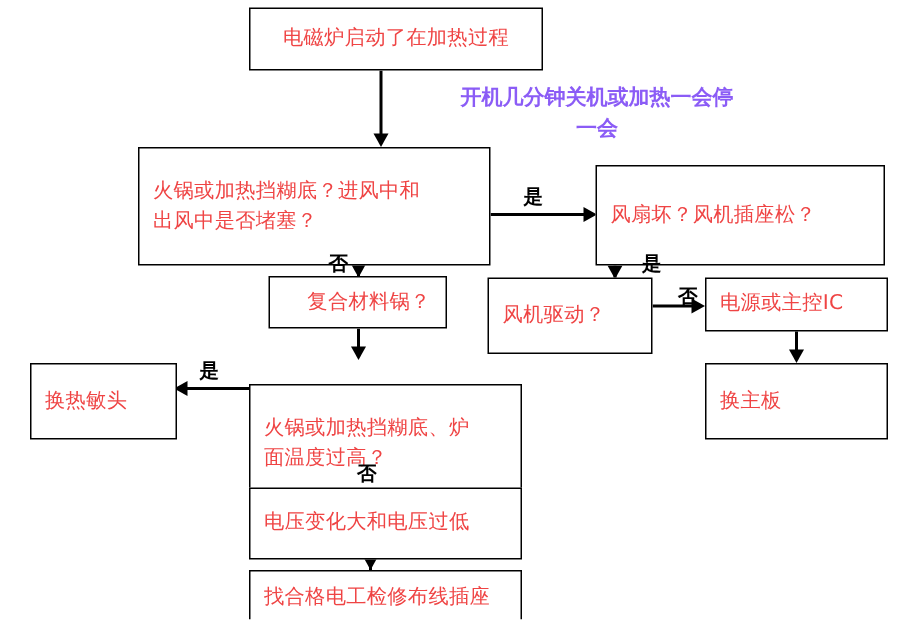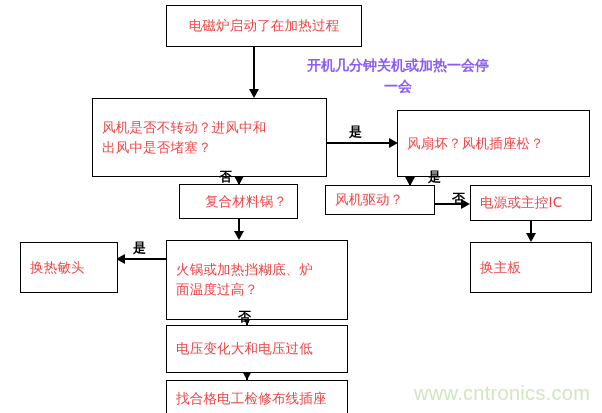--- a/index.html
+++ b/index.html
@@ -97,34 +97,34 @@
 </head>
 <body>
 
 <div id="canvas">
 
   <div class="node center" style="left:166px; top:5px; width:196px; height:42px;">电磁炉启动了在加热过程</div>
 
   <div class="caption" style="left:258px; top:55px; width:280px; text-align:center;">开机几分钟关机或加热一会停
 一会</div>
 
-  <div class="node" style="left:92px; top:98px; width:235px; height:79px;">风机是否不转动？进风中和
+  <div class="node" style="left:92px; top:98px; width:235px; height:79px;">火锅或加热挡糊底？进风中和
 出风中是否堵塞？</div>
 
   <div class="node" style="left:397px; top:110px; width:193px; height:67px;">风扇坏？风机插座松？</div>
 
   <div class="node center" style="left:179px; top:184px; width:119px; height:35px;padding-left:19px;">复合材料锅？</div>
 
-  <div class="node" style="left:325px; top:185px; width:110px; height:30px;">风机驱动？</div>
+  <div class="node" style="left:325px; top:185px; width:110px; height:51px;">风机驱动？</div>
 
   <div class="node" style="left:470px; top:185px; width:122px; height:36px;">电源或主控IC</div>
 
   <div class="node" style="left:20px; top:242px; width:98px; height:51px;">换热敏头</div>
 
-  <div class="node" style="left:166px; top:240px; width:182px; height:80px;">火锅或加热挡糊底、炉
+  <div class="node" style="left:166px; top:256px; width:182px; height:80px;">火锅或加热挡糊底、炉
 面温度过高？</div>
 
   <div class="node" style="left:166px; top:325px; width:182px; height:48px;">电压变化大和电压过低</div>
 
   <div class="node" style="left:470px; top:242px; width:122px; height:51px;">换主板</div>
 
   <div class="node" style="left:166px; top:380px; width:182px; height:37px;">找合格电工检修布线插座</div>
 
   <div class="ln v" style="left:253px; top:47px; height:46px;"></div>
   <div class="arrow down" style="left:249px; top:89px;"></div>
@@ -155,15 +155,14 @@
   <div class="arrow left" style="left:116px; top:254px;"></div>
   <div class="elabel" style="left:133px; top:241px;">是</div>
 
   <div class="ln v" style="left:246px; top:320px; height:7px;"></div>
   <div class="arrow down" style="left:242px; top:316px;"></div>
   <div class="elabel" style="left:238px; top:310px;">否</div>
 
   <div class="ln v" style="left:246px; top:373px; height:10px;"></div>
   <div class="arrow down" style="left:242px; top:371px;"></div>
 
-  <div class="watermark" style="left:414px; top:382px;">www.cntronics.com</div>
 
 </div>
 
 </body></html>

